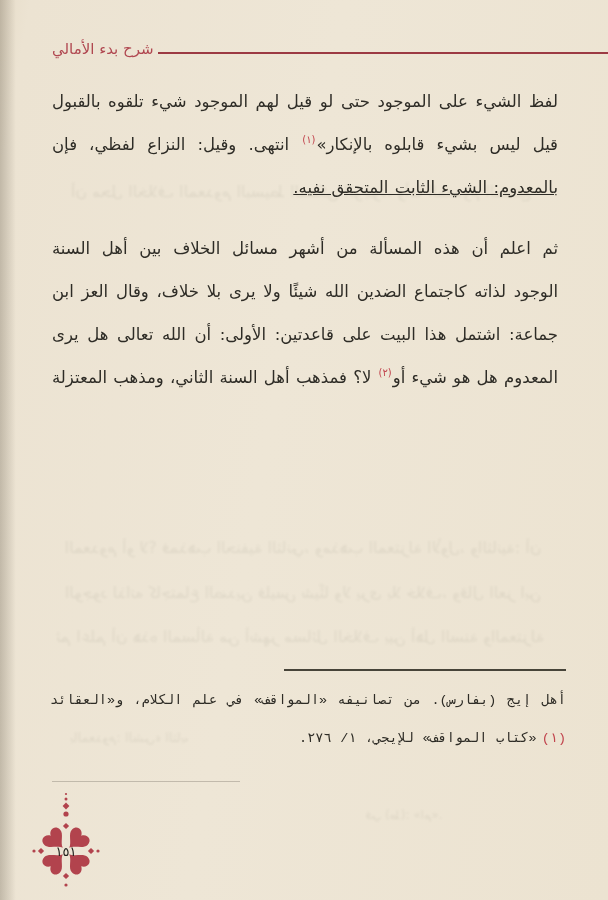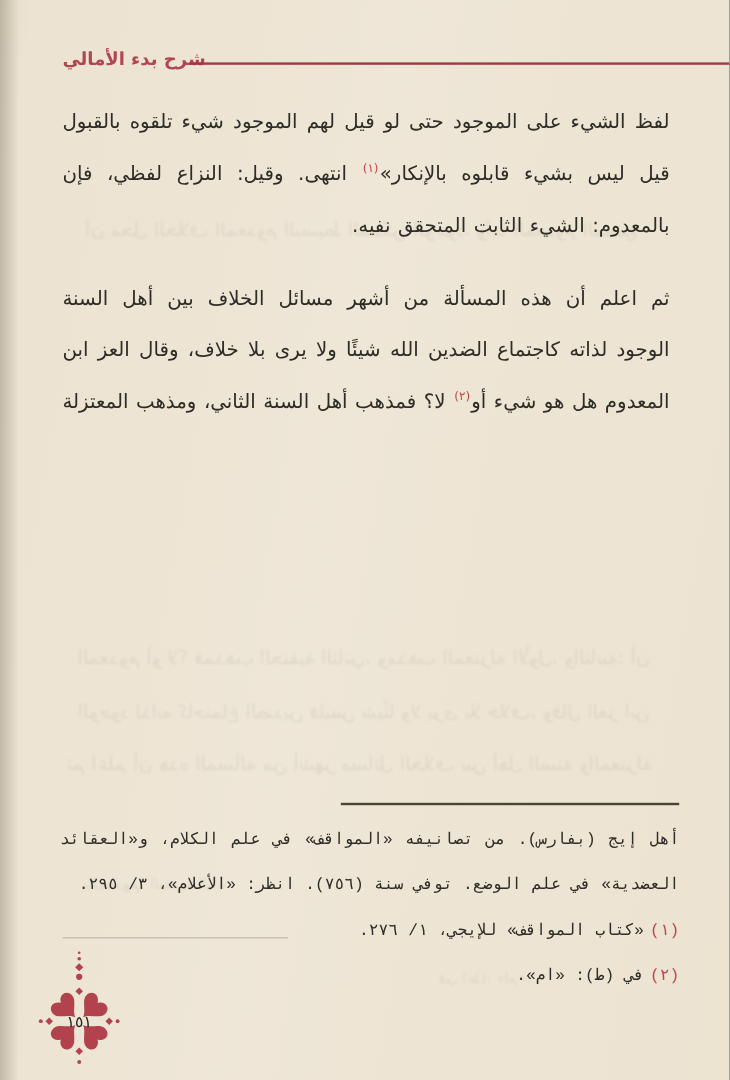--- a/index.html
+++ b/index.html
@@ -11,38 +11,38 @@
     color:#2e2c26;
   }
   .edge-shadow{
     position:absolute; left:0; top:0; bottom:0; width:16px;
     background:linear-gradient(to right, rgba(95,86,70,.30), rgba(95,86,70,0));
     pointer-events:none;
   }
   
   .rh-title{
     position:absolute; left:52px; top:40px;
-    direction:rtl; font-size:15px; font-weight:bold; color:#b04750;
+    direction:rtl; font-size:15px; font-weight:normal; color:#b04750;
     letter-spacing:0;
   }
   .rh-rule{
     position:absolute; left:158px; right:0; top:52px; height:2px;
     background:#9c3a43;
   }
   
   .body-text{
     position:absolute; top:80px; right:50px; left:52px;
     direction:rtl;
   }
   .line{
     font-size:16.5px; line-height:43px; height:43px; overflow:hidden;
     text-align:justify; text-align-last:justify;
     word-spacing:1px;
   }
-  .line.end{ text-align-last:right; }
+  .line.end{ text-align-last:right;text-decoration:underline; }
   .para2{ margin-top:18px; }
   sup.fnref{
     color:#c2454e; font-size:10px; line-height:0; vertical-align:7px;
     margin:0 1px;
   }
   
   .fn-rule{
     position:absolute; top:669px; right:42px; width:282px; height:1.5px;
     background:#474439;
   }
@@ -96,30 +96,29 @@
 
   <div class="body-text">
     <div class="para">
       <div class="line">لفظ الشيء على الموجود حتى لو قيل لهم الموجود شيء تلقوه بالقبول ولو</div>
       <div class="line"><span>قيل ليس بشيء قابلوه بالإنكار»</span><sup class="fnref">(١)</sup><span> انتهى. وقيل: النزاع لفظي، فإن مرادهم</span></div>
       <div class="line end">بالمعدوم: الشيء الثابت المتحقق نفيه.</div>
     </div>
     <div class="para para2">
       <div class="line">ثم اعلم أن هذه المسألة من أشهر مسائل الخلاف بين أهل السنة والمعتزلة إلا</div>
       <div class="line">الوجود لذاته كاجتماع الضدين الله شيئًا ولا يرى بلا خلاف، وقال العز ابن</div>
+      <div class="line">جماعة: اشتمل هذا البيت على قاعدتين: الأولى: أن الله تعالى هل يرى</div>
       <div class="line"><span>المعدوم هل هو شيء أو</span><sup class="fnref">(٢)</sup><span> لا؟ فمذهب أهل السنة الثاني، ومذهب المعتزلة</span></div>
     </div>
   </div>
 
   <div class="fn-rule"></div>
   <div class="footnotes">
     <div class="fn-line">أهل إيج (بفارس). من تصانيفه «المواقف» في علم الكلام، و«العقائد العضدية» و«الرسالة</div>
-    <div class="fn-line end">العضدية» في علم الوضع. توفي سنة (٧٥٦). انظر: «الأعلام»، ٣/ ٢٩٥.</div>
     <div class="fn-line end"><span class="fn-marker">(١)</span><span>«كتاب المواقف» للإيجي، ١/ ٢٧٦.</span></div>
-    <div class="fn-line end"><span class="fn-marker">(٢)</span><span>في (ط): «ام».</span></div>
   </div>
 
   <svg class="ornament" width="70" height="102" viewBox="0 0 70 102">
 
     <circle class="orn" cx="35" cy="3" r="1.1"></circle>
     <circle class="orn" cx="35" cy="8" r="1.5"></circle>
     <rect class="orn" x="32.6" y="12.6" width="4.8" height="4.8" transform="rotate(45 35 15)"></rect>
     <circle class="orn" cx="35" cy="23" r="2.6"></circle>
 
     <g>

